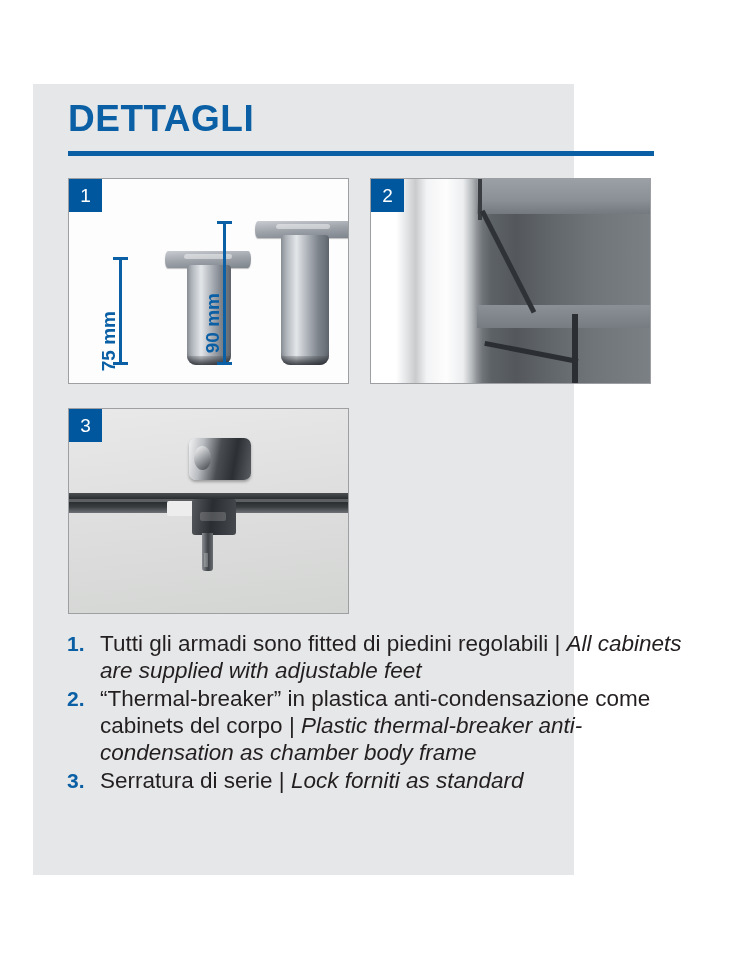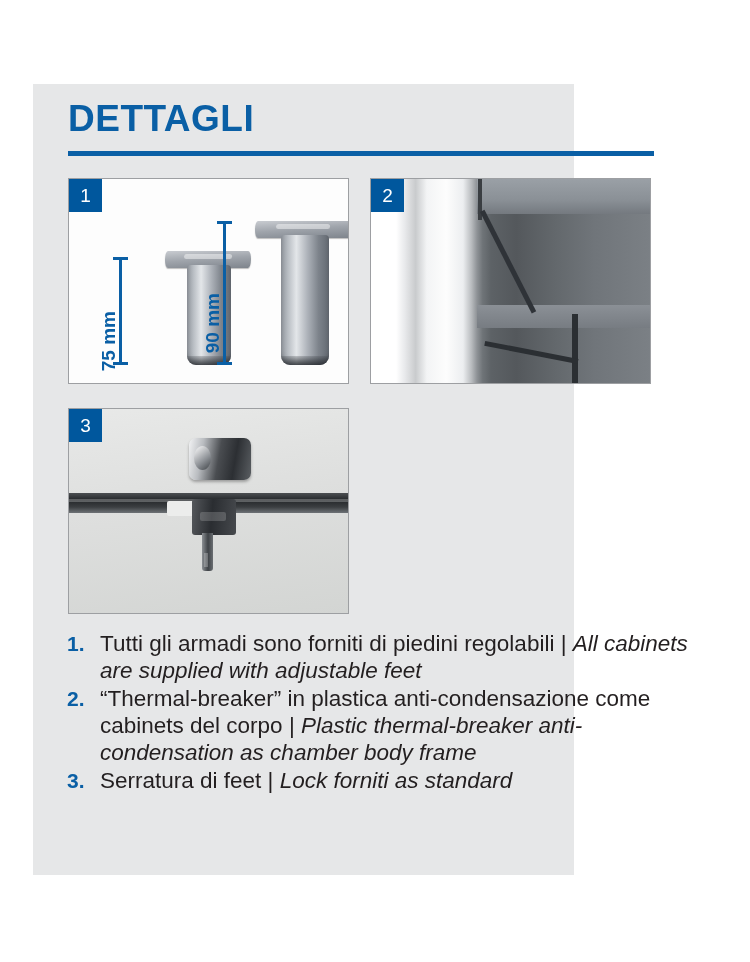--- a/index.html
+++ b/index.html
@@ -411,28 +411,28 @@
       <div class="p3-collar"></div>
       <div class="p3-key"></div>
     </div>
     <div class="figure-badge">3</div>
   </div>
 
   <div id="details-list">
 
     <div class="detail-item">
       <span class="detail-num">1.</span>
-      <span class="detail-it">Tutti gli armadi sono forniti di piedini regolabili</span><span class="detail-sep"> | </span><span class="detail-en">All cabinets are supplied with adjustable feet</span>
+      <span class="detail-it">Tutti gli armadi sono fitted di piedini regolabili</span><span class="detail-sep"> | </span><span class="detail-en">All cabinets are supplied with adjustable feet</span>
     </div>
 
     <div class="detail-item">
       <span class="detail-num">2.</span>
       <span class="detail-it">“Thermal-breaker” in plastica anti-condensazione come cabinets del corpo</span><span class="detail-sep"> | </span><span class="detail-en">Plastic thermal-breaker anti-condensation as chamber body frame</span>
     </div>
 
     <div class="detail-item">
       <span class="detail-num">3.</span>
-      <span class="detail-it">Serratura di feet</span><span class="detail-sep"> | </span><span class="detail-en">Lock forniti as standard</span>
+      <span class="detail-it">Serratura di serie</span><span class="detail-sep"> | </span><span class="detail-en">Lock forniti as standard</span>
     </div>
 
   </div>
 
 </div>
 
 </body></html>

